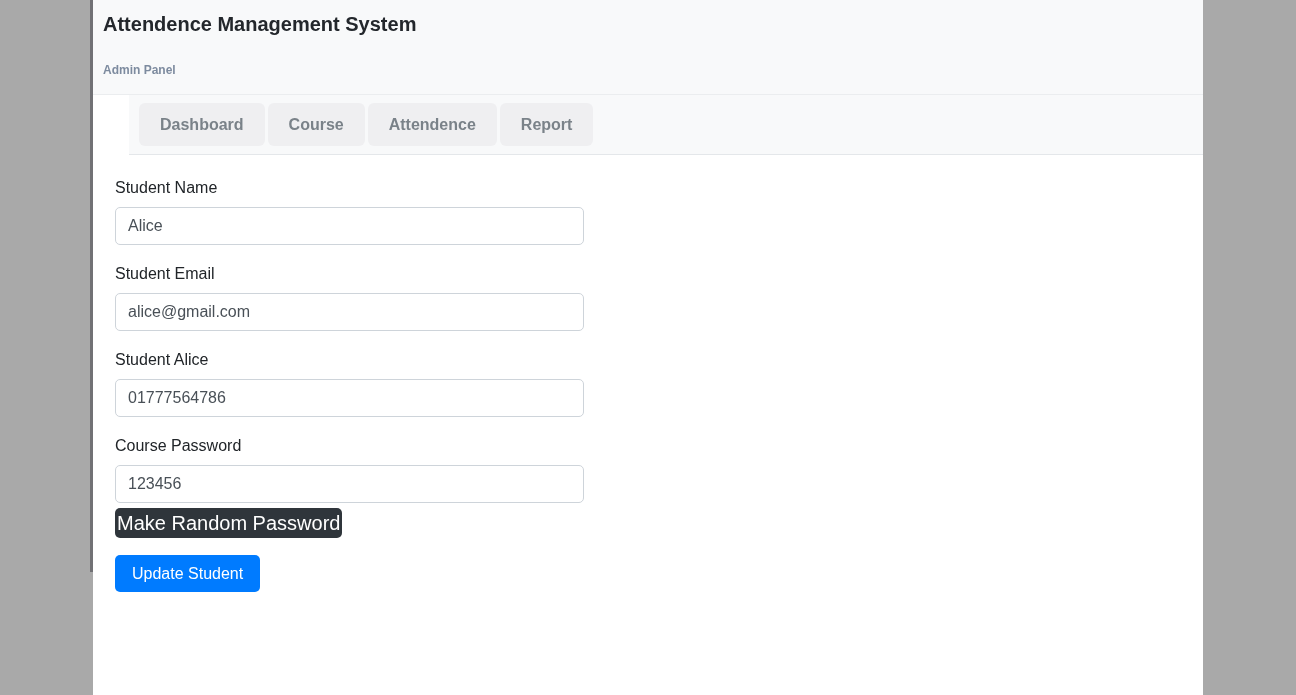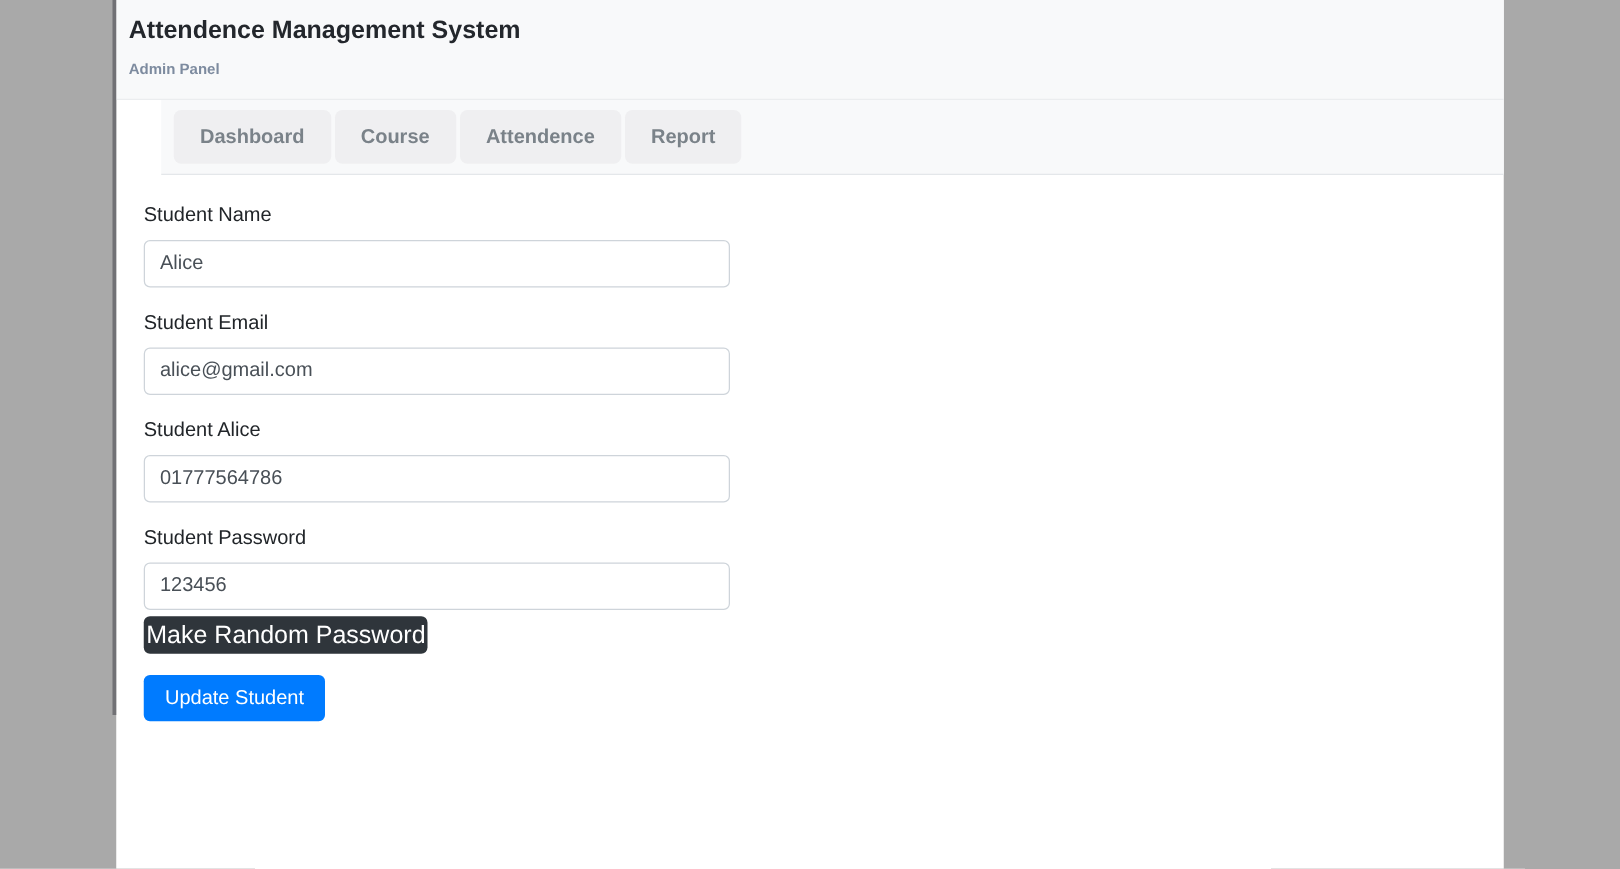--- a/index.html
+++ b/index.html
@@ -36,21 +36,21 @@
     width:3px;height:572px;
     background:#717175;
   }
   
   .app-header{
     background:var(--header-bg);
     padding:13px 10px 14px 10px;
     border-bottom:1px solid #ebedef;
   }
   .app-title{
-    margin:0 0 10px 0;
+    margin:0 0 24px 0;
     font-size:20px;line-height:23px;
     font-weight:bold;color:#23272c;
   }
   .app-subtitle{
     display:inline-block;
     font-size:12px;line-height:19px;
     font-weight:bold;color:var(--subtitle);
     text-decoration:none;
   }
   
@@ -159,21 +159,21 @@
           <label class="form-label">Student Email</label>
           <input class="form-input" type="text" value="alice@gmail.com" style="">
         </div>
 
         <div class="form-group">
           <label class="form-label">Student Alice</label>
           <input class="form-input" type="text" value="01777564786" style="">
         </div>
 
         <div class="form-group">
-          <label class="form-label">Student Password</label>
+          <label class="form-label">Course Password</label>
           <input class="form-input password" type="text" value="123456" style="">
           <button type="button" class="btn-dark">Make Random Password</button>
         </div>
 
         <button type="submit" class="btn-primary">Update Student</button>
       </form>
     </main>
   </div>
 
   <div class="scroll-thumb"></div>

